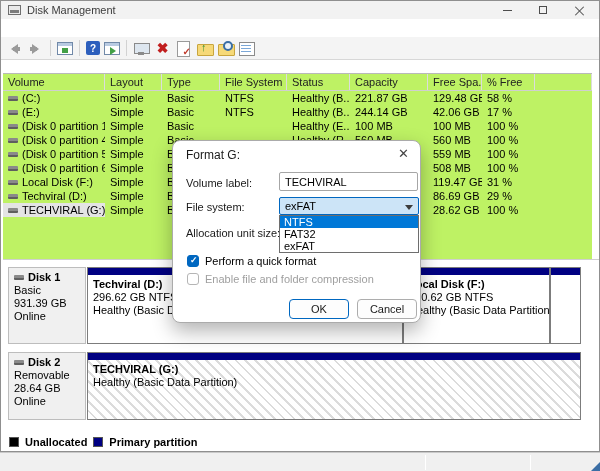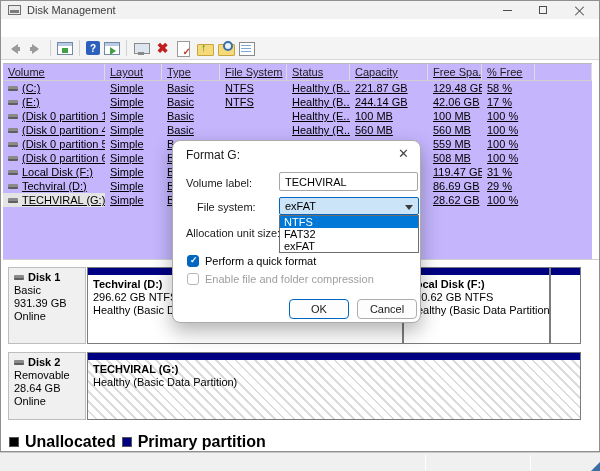--- a/index.html
+++ b/index.html
@@ -56,21 +56,21 @@
 
   .open-icon::before,.explore-icon::before { content:""; position:absolute; left:1px; top:4px; width:15px; height:10px; background:#f6d978; border:1px solid #c8a53e; border-radius:1px; }
   .open-icon::after { content:"\2191"; position:absolute; left:5px; top:1px; color:#2e8b2e; font-weight:bold; font-size:11px; }
   .explore-icon::after { content:""; position:absolute; right:1px; top:1px; width:6px; height:6px; border:2px solid #3a6ea5; border-radius:50%; background:#eaf1f8; }
 
   .details-view-icon::before { content:""; position:absolute; left:1px; top:2px; width:14px; height:12px; background:#fff; border:1px solid #8a8a8a; }
   .details-view-icon::after { content:""; position:absolute; left:3px; top:5px; width:10px; height:7px;
      background:repeating-linear-gradient(#7ba7d7 0 1px, transparent 1px 3px); }
 
   
-  .table-pane { position:absolute; left:2px; top:62px; width:589px; height:196px; background:#c4b5fd; border-top:1px solid #b9b9b9;text-decoration:underline; }
+  .table-pane { position:absolute; left:2px; top:72px; width:589px; height:196px; background:#bef264; border-top:1px solid #b9b9b9; }
   .thead { display:flex; height:17px; border-bottom:1px solid #cfcfcf; }
   .hcell { padding:2px 0 0 5px; border-right:1px solid #dcdcdc; color:#222; white-space:nowrap; overflow:hidden; }
   .hfill { flex:1; }
   .trow { display:flex; height:14px; line-height:14px; }
   .tcell { padding-left:5px; white-space:nowrap; overflow:hidden; }
   .vol-cell { display:flex; align-items:center; gap:4px; }
   .vol-cell.sel { background:#e4e4e4; }
   .drive-glyph { flex:0 0 auto; width:10px; height:5px; background:#8a8a8a; border-radius:1px; border-bottom:2px solid #5f5f5f; }
 
   
@@ -81,21 +81,21 @@
   .parts { position:absolute; left:84px; top:0; bottom:0; right:18px; display:flex; }
   .part { position:relative; border:1px solid #7c7c7c; background:#fff; padding:10px 0 0 5px; line-height:13px; overflow:hidden; white-space:nowrap; }
   .part::before { content:""; position:absolute; left:0; top:0; right:0; height:7px; background:var(--navy,#000082); }
   .part .ptitle { font-weight:bold; }
   .part.hatched { background:repeating-linear-gradient(45deg, #fff 0 5px, #dcdcdc 5px 7px); }
 
   .legend { position:absolute; left:8px; top:433px; height:15px; display:flex; align-items:center; gap:6px; }
   .sq { width:10px; height:10px; border:1px solid #555; }
   .sq-unalloc { background:#000; }
   .sq-primary { background:var(--navy,#000082); }
-  .legend span.lbl { font-weight:bold; font-size:16px; }
+  .legend span.lbl { font-weight:bold; font-size:11px; }
 
   
   .bottom-strip { position:absolute; left:0; top:452px; width:600px; height:19px; background:#f0f0f0; border-top:1px solid #c9c9c9; }
   .strip-div { position:absolute; top:2px; bottom:1px; width:1px; background:#dadada; border-left:1px solid #fff; }
   .corner-grip { position:absolute; right:0; bottom:0; width:0; height:0; border-left:9px solid transparent; border-bottom:9px solid #3b6ea5; }
 
   
   .dialog { position:absolute; left:172px; top:140px; width:249px; height:183px; background:#fff; border:1px solid #ababab; border-radius:8px; box-shadow:0 8px 20px rgba(0,0,0,.30); z-index:10; }
   .dlg-title { position:absolute; left:13px; top:7px; font-size:12px; color:#1a1a1a; }
   .dlg-close { position:absolute; right:11px; top:5px; font-size:13px; color:#444; background:none; border:none; font-family:inherit; cursor:default; }
@@ -348,21 +348,21 @@
   <span class="corner-grip"></span>
 </div>
 
 <div class="dialog">
   <div class="dlg-title">Format G:</div>
   <button class="dlg-close">✕</button>
 
   <div class="dlg-label" style="top:36px;">Volume label:</div>
   <input class="dlg-input" readonly="" value="TECHVIRAL" style="">
 
-  <div class="dlg-label" style="top:60px;margin-left:11px;">File system:</div>
+  <div class="dlg-label" style="top:60px;">File system:</div>
   <div class="combo">
     <span>exFAT</span>
     <span class="combo-caret"></span>
   </div>
 
   <div class="dd-list" id="dd-list">
       <div class="opt optsel">NTFS</div>
       <div class="opt">FAT32</div>
       <div class="opt">exFAT</div>
     </div>

